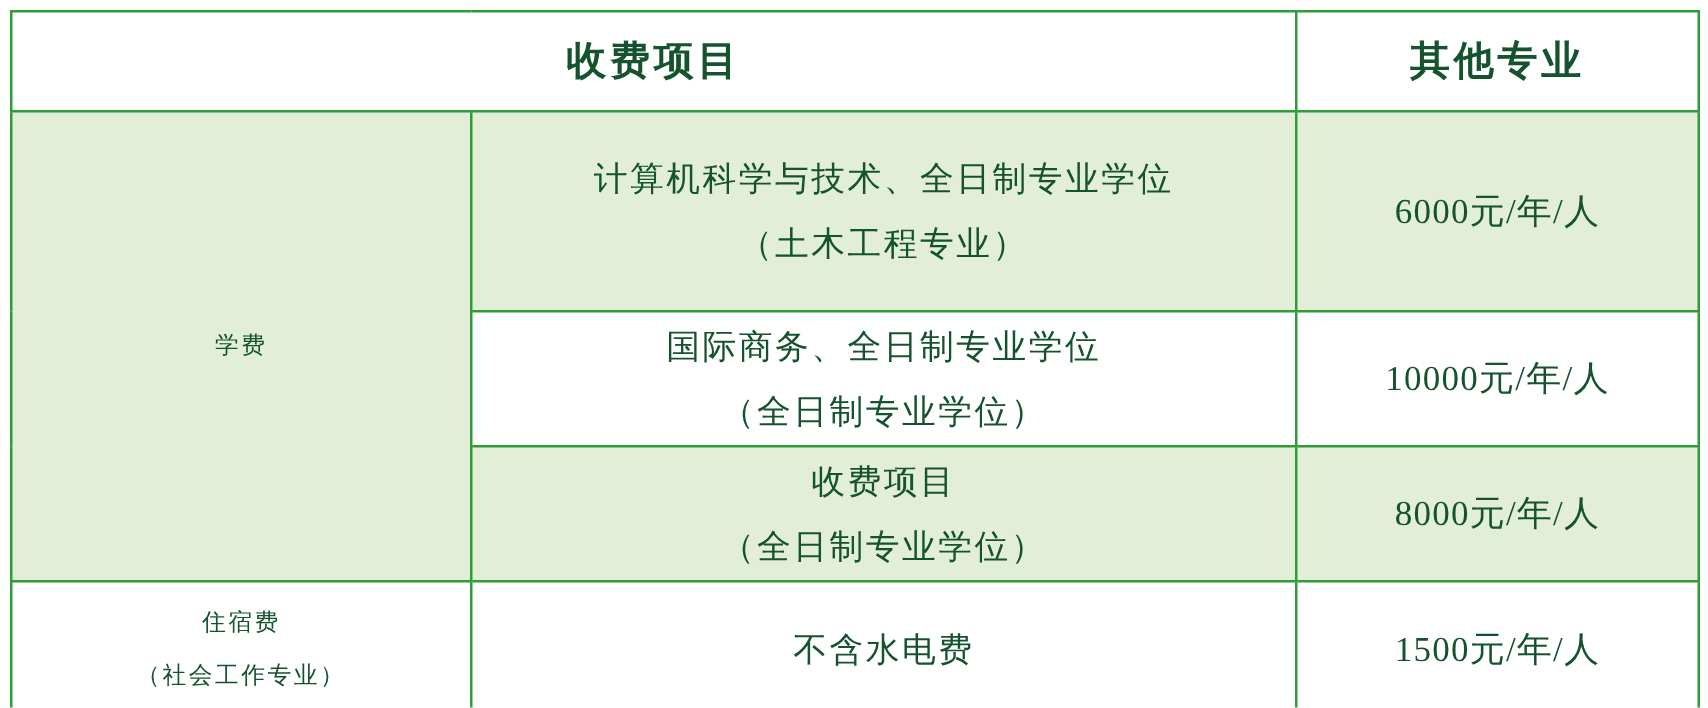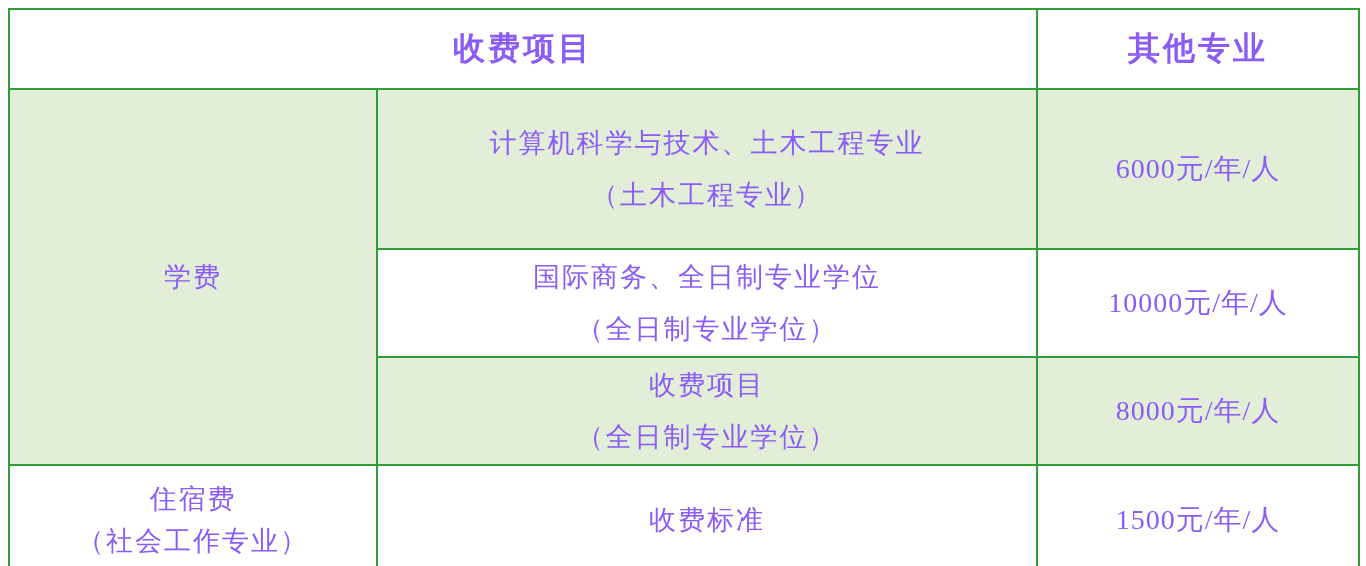--- a/index.html
+++ b/index.html
@@ -21,21 +21,21 @@
   table.fee-table {
     border-collapse: collapse;
     table-layout: fixed;
     width: 1350px;
     margin: 0 auto;
   }
   table.fee-table td {
     border: 2px solid #2f9c38;
     text-align: center;
     vertical-align: middle;
-    color: #8b5cf6;
+    color: #14532d;
     font-family: "Liberation Serif", serif;
   }
   .col-a { width: 368px; }
   .col-b { width: 660px; }
   .col-c { width: 322px; }
 
   .header-cell {
     background: #ffffff;
     color: #149c3e;
     font-weight: bold;
@@ -62,21 +62,21 @@
     letter-spacing: 1px;
     padding: 6px 22px;
     display: block;
     white-space: nowrap;
   }
   .row-tuition-1 { height: 160px; }
   .row-tuition-2 { height: 104px; }
   .row-tuition-3 { height: 102px; }
   .row-dorm { height: 110px; }
   .label-cell {
-    font-size: 27px;
+    font-size: 19px;
     line-height: 42px;
     letter-spacing: 2px;
   }
 </style>
 </head>
 <body>
 
 <div class="fee-table-wrap">
   <table class="fee-table">
     <colgroup>
@@ -86,21 +86,21 @@
     </colgroup>
     <tbody>
       <tr>
         <td class="header-cell" colspan="2">收费项目</td>
         <td class="header-cell">其他专业</td>
       </tr>
 
       <tr class="row-tuition-1">
         <td class="shade label-cell" rowspan="3">学费</td>
         <td class="shade">
-          <span class="cell-text">计算机科学与技术、土木工程专业</span>
+          <span class="cell-text">计算机科学与技术、全日制专业学位</span>
           <span class="cell-text line2">（土木工程专业）</span>
         </td>
         <td class="shade">
           <span class="amount">6000元/年/人</span>
         </td>
       </tr>
 
       <tr class="row-tuition-2">
         <td class="plain">
           <span class="cell-text">国际商务、全日制专业学位</span>
@@ -120,21 +120,21 @@
           <span class="amount">8000元/年/人</span>
         </td>
       </tr>
 
       <tr class="row-dorm">
         <td class="plain label-cell">
           <span>住宿费</span><br>
           <span>（社会工作专业）</span>
         </td>
         <td class="plain">
-          <span class="cell-text">收费标准</span>
+          <span class="cell-text">不含水电费</span>
         </td>
         <td class="plain">
           <span class="amount">1500元/年/人</span>
         </td>
       </tr>
     </tbody>
   </table>
 </div>
 
 </body></html>

